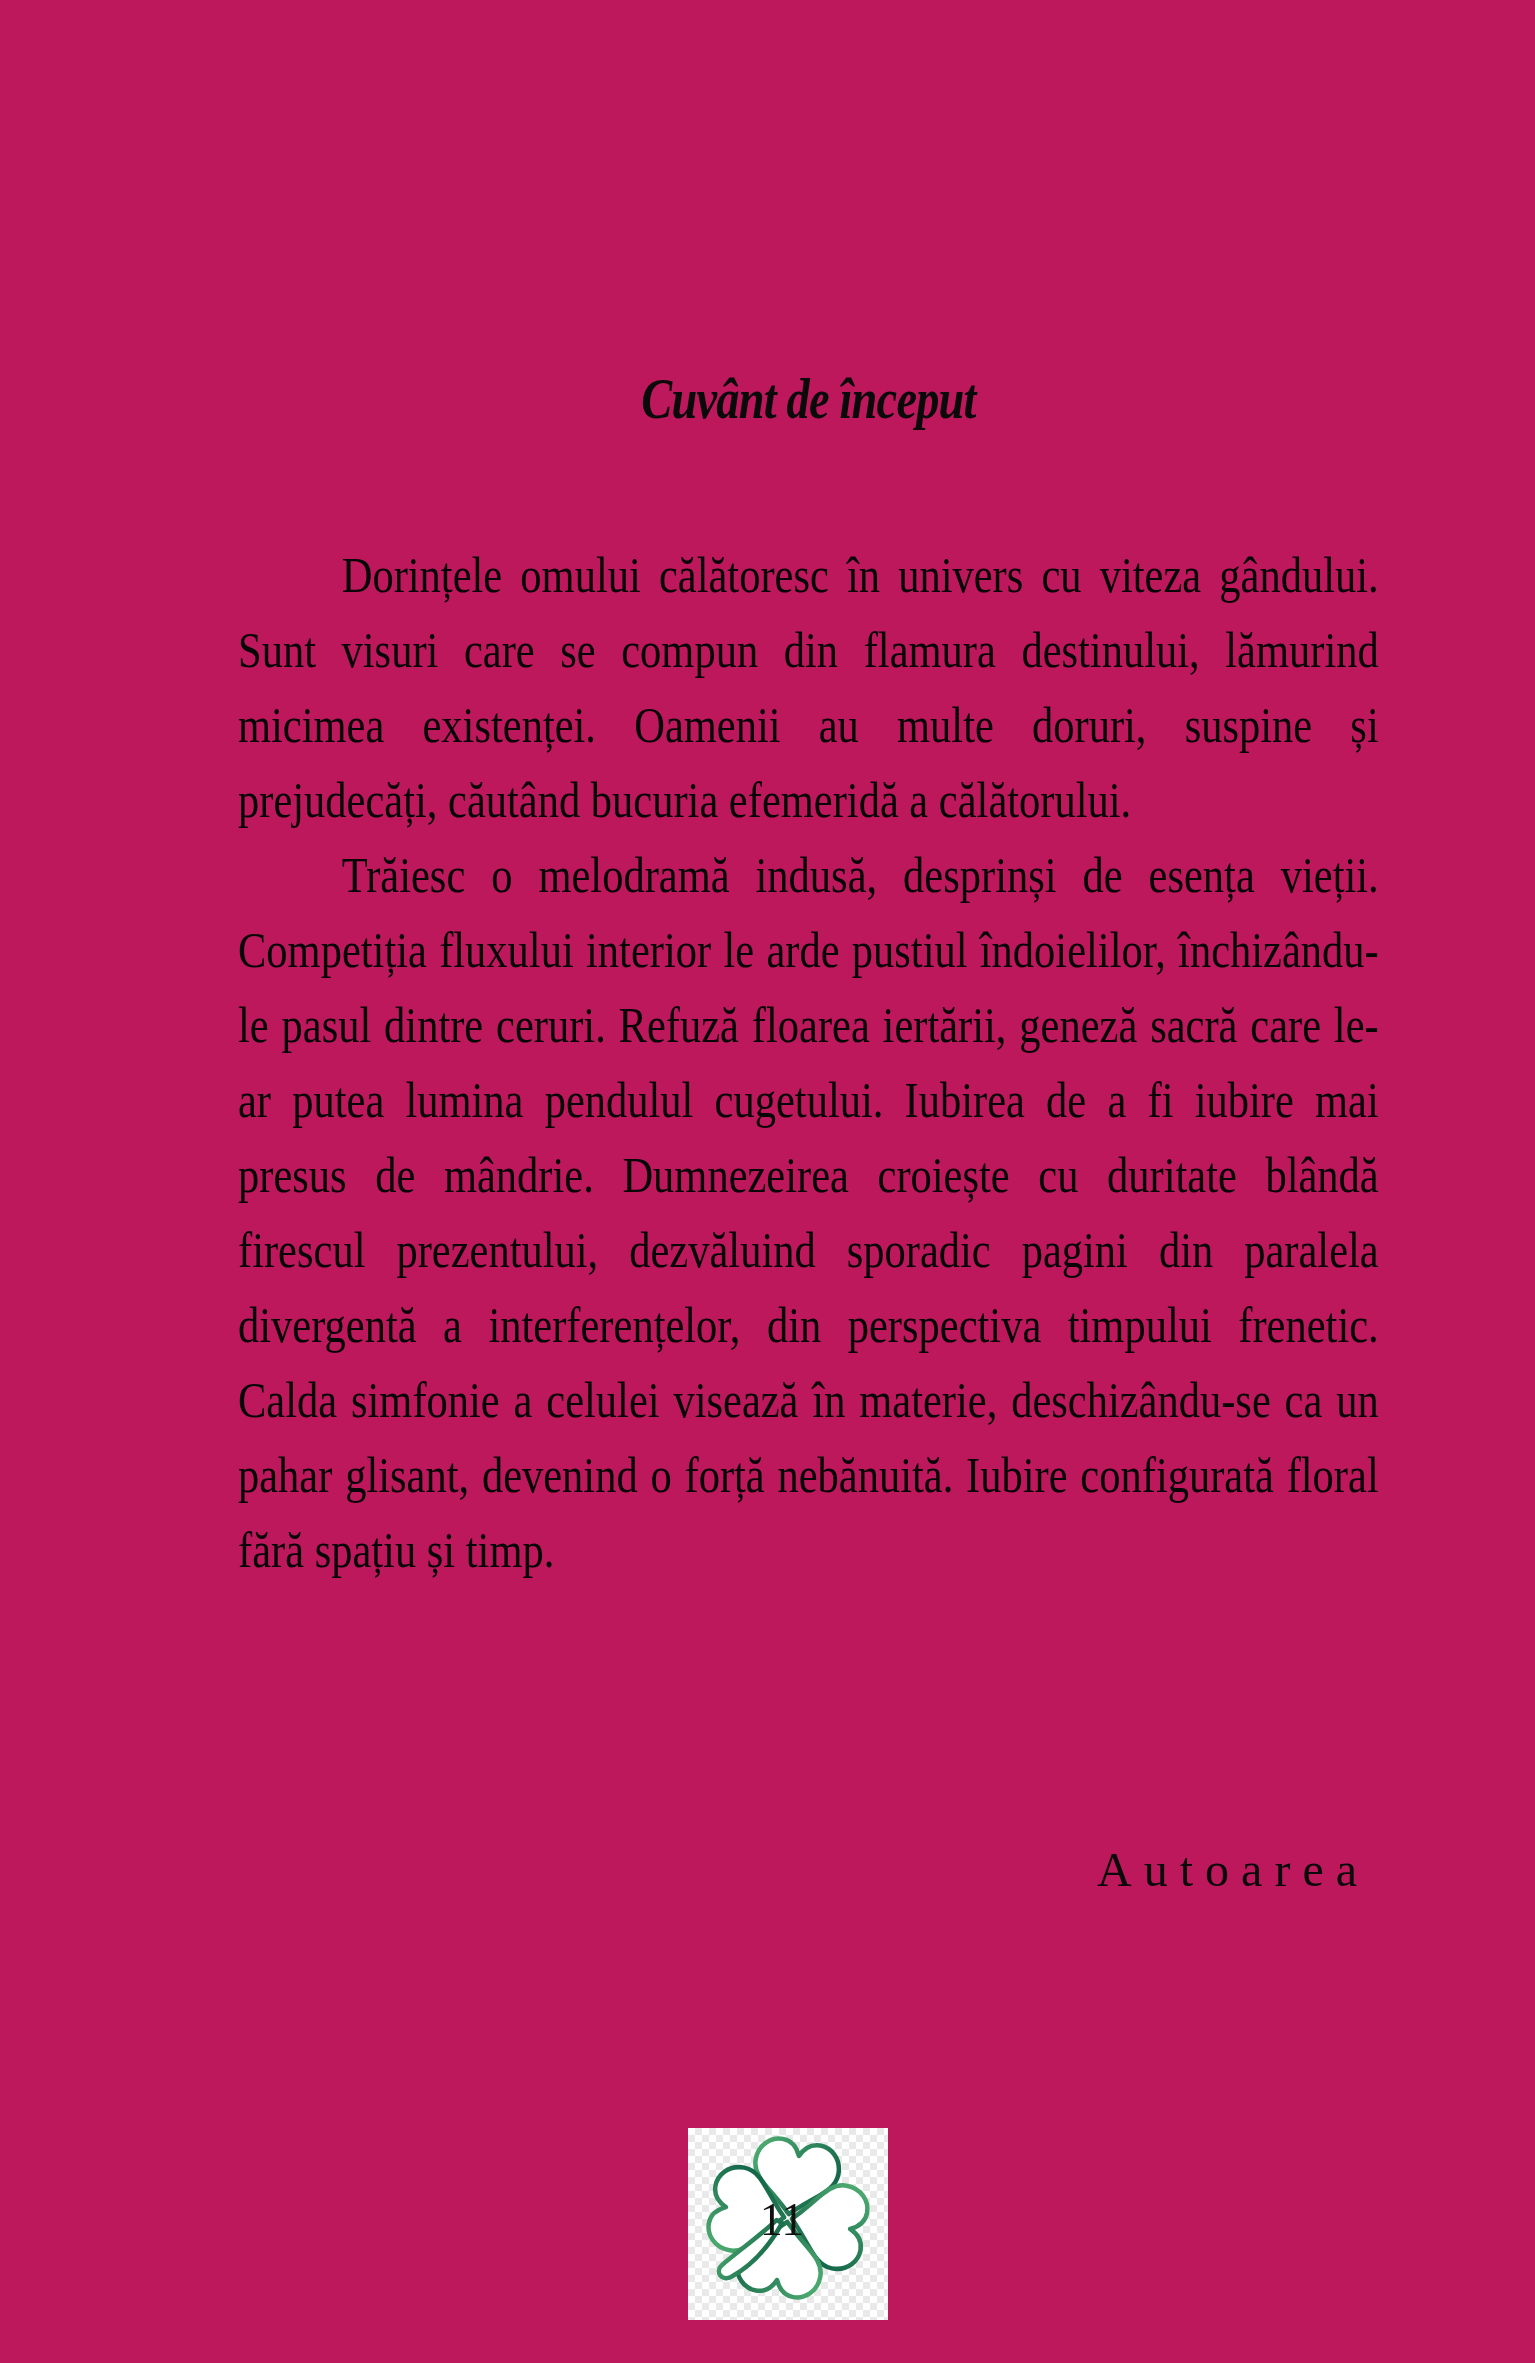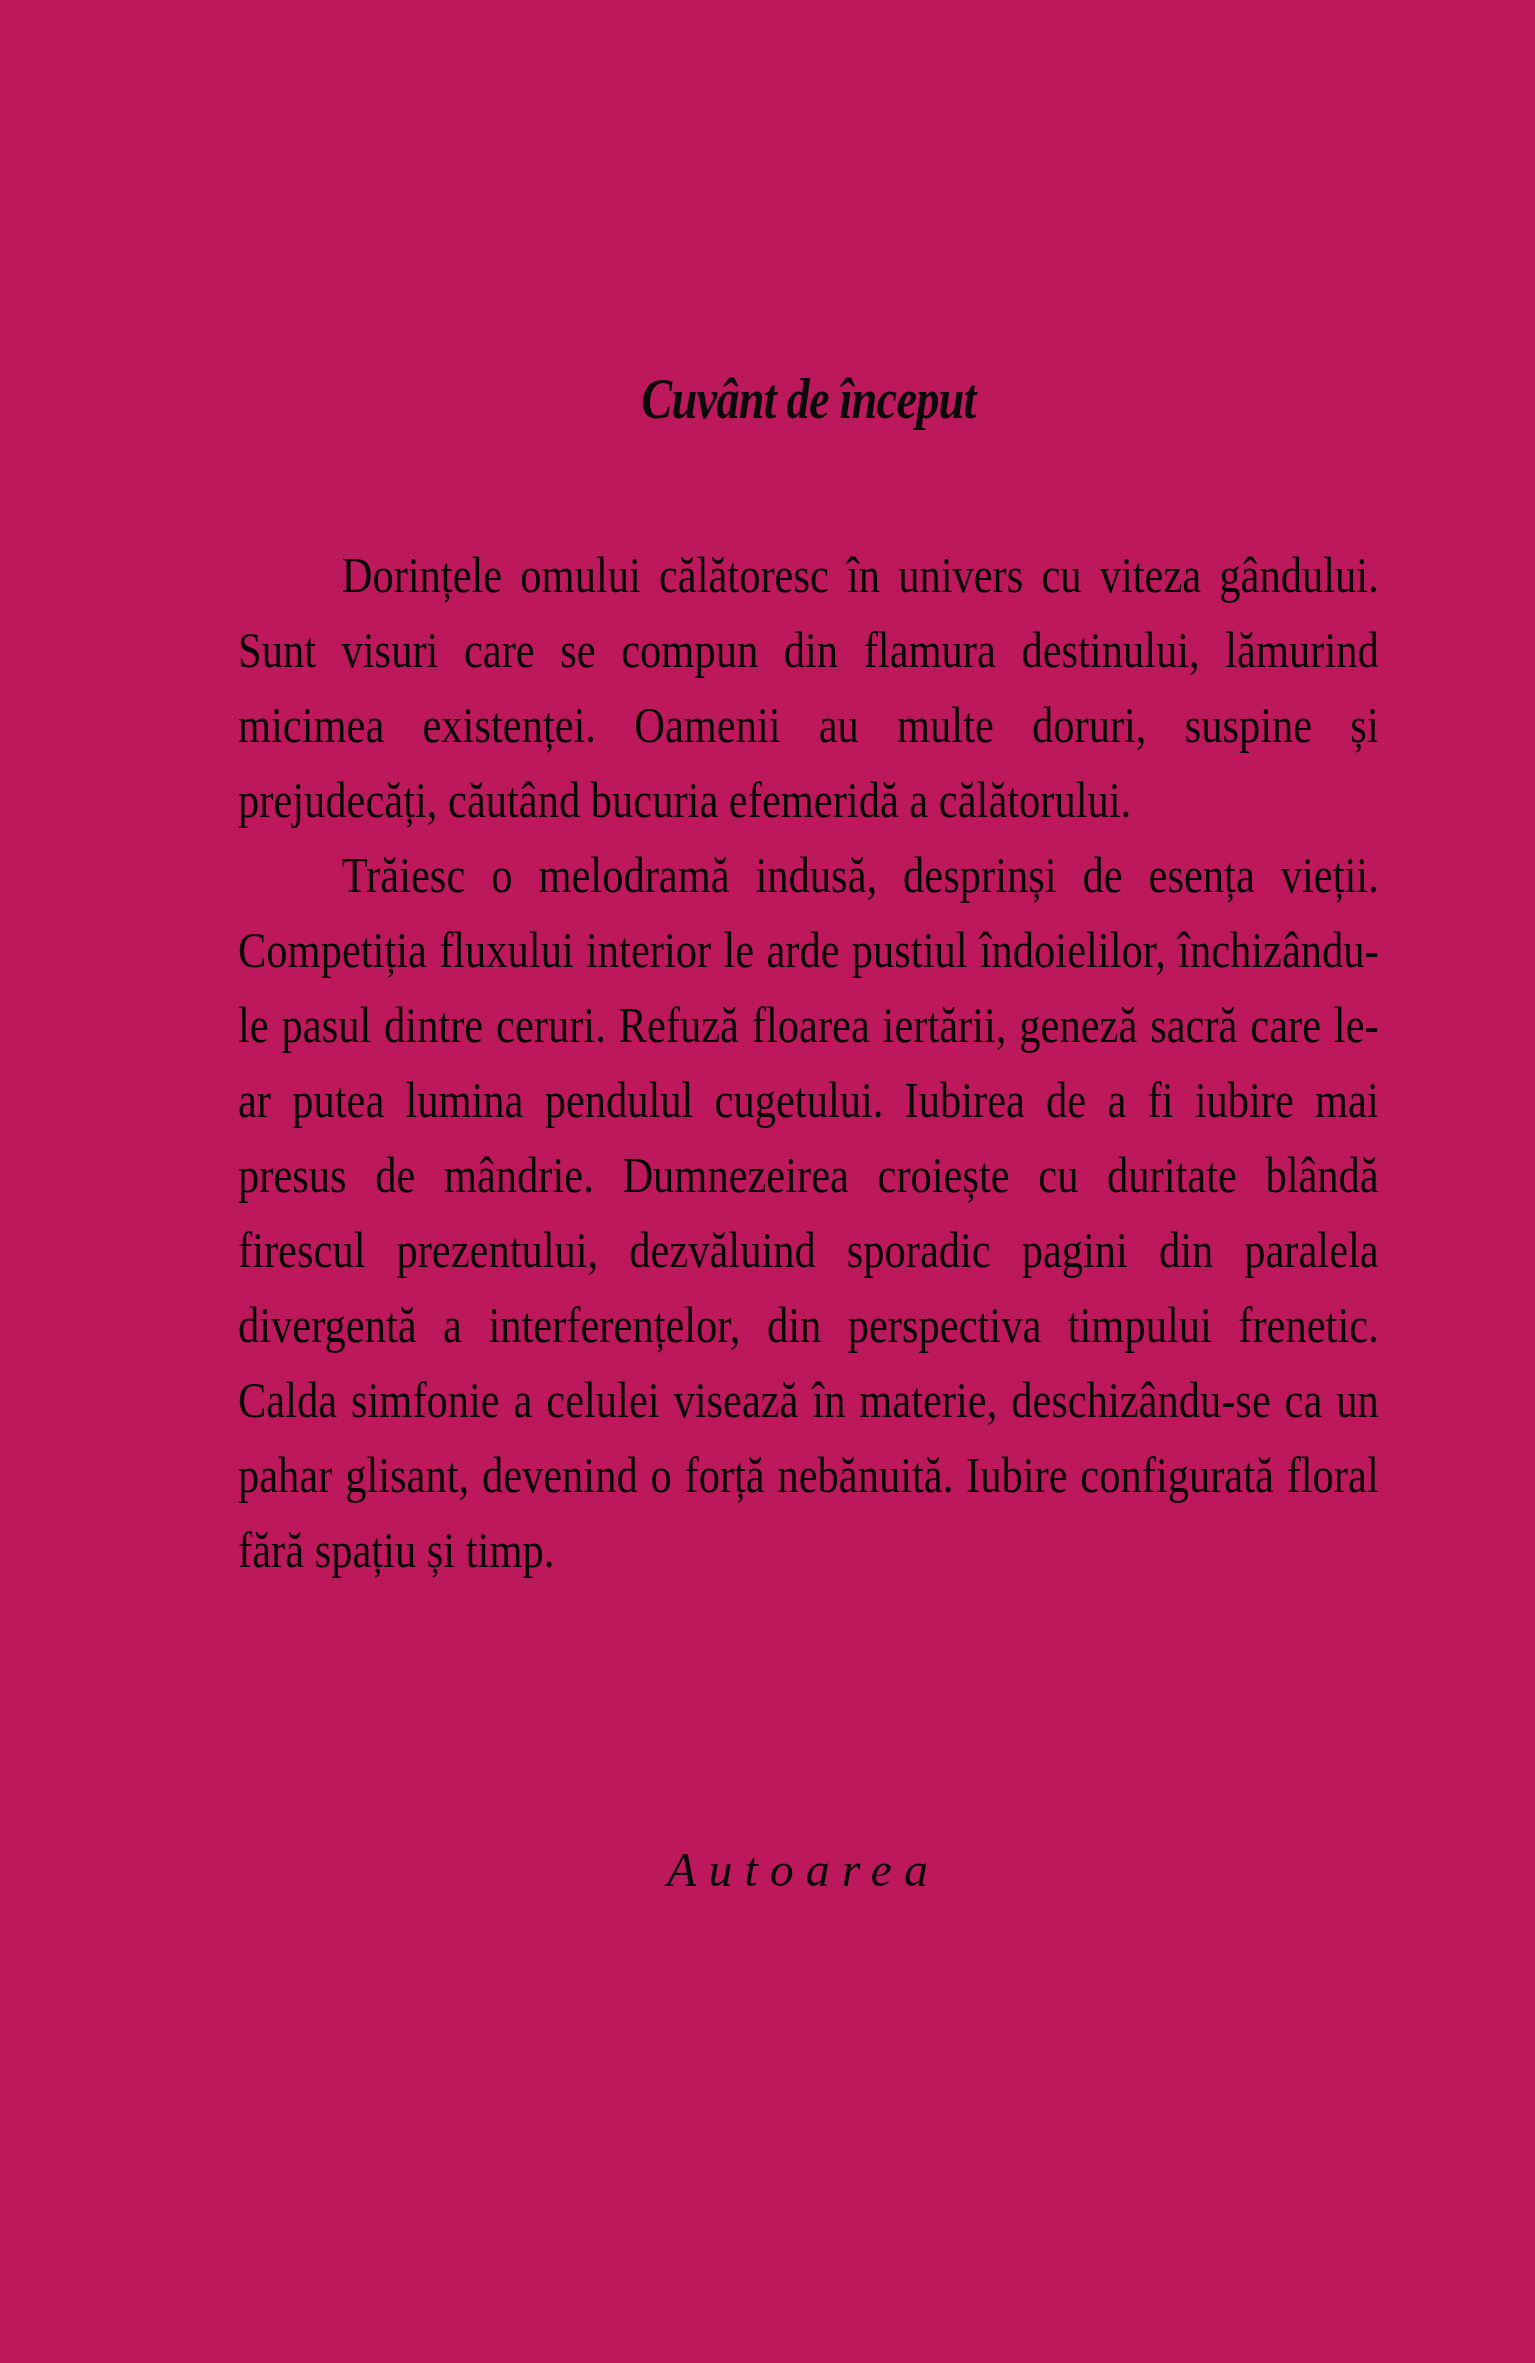--- a/index.html
+++ b/index.html
@@ -40,22 +40,21 @@
   }
   .body-text p {
     margin: 0;
     text-indent: 122px;
   }
   .signature {
     position: absolute;
     left: 238px; top: 1842px; width: 1141px;
     box-sizing: border-box;
     padding-right: 10px;
-    text-align: center;
-    font-style: italic;
+    text-align: right;
     font-size: 48px;
     letter-spacing: 12px;
   }
   .ornament {
     position: absolute;
     left: 688px; top: 2128px;
     width: 200px; height: 192px;
     background-image: conic-gradient(#e9e9e9 25%, #ffffff 0 50%, #e9e9e9 0 75%, #ffffff 0);
     background-size: 14px 14px;
   }
@@ -79,14 +78,32 @@
 
   <h1 class="chapter-title">Cuvânt de început</h1>
 
   <div class="body-text">
     <p>Dorințele omului călătoresc în univers cu viteza gândului. Sunt visuri care se compun din flamura destinului, lămurind micimea existenței. Oamenii au multe doruri, suspine și prejudecăți, căutând bucuria efemeridă a călătorului.</p>
     <p>Trăiesc o melodramă indusă, desprinși de esența vieții. Competiția fluxului interior le arde pustiul îndoielilor, închizându-le pasul dintre ceruri. Refuză floarea iertării, geneză sacră care le-ar putea lumina pendulul cugetului. Iubirea de a fi iubire mai presus de mândrie. Dumnezeirea croiește cu duritate blândă firescul prezentului, dezvăluind sporadic pagini din paralela divergentă a interferențelor, din perspectiva timpului frenetic. Calda simfonie a celulei visează în materie, deschizându-se ca un pahar glisant, devenind o forță nebănuită. Iubire configurată floral fără spațiu și timp.</p>
   </div>
 
   <div class="signature">Autoarea</div>
 
+  <div class="ornament">
+    <svg viewBox="0 0 200 192" width="200" height="192" xmlns="http://www.w3.org/2000/svg">
+      <defs>
+        <linearGradient id="cloverGrad" x1="0" y1="0" x2="1" y2="0.4">
+          <stop offset="0" stop-color="#4fae72"></stop>
+          <stop offset="1" stop-color="#15684a"></stop>
+        </linearGradient>
+      </defs>
+      <g transform="rotate(10 100 90)" fill="#ffffff" stroke="url(#cloverGrad)" stroke-width="4.5" stroke-linejoin="round">
+        <path id="cloverLeaf" d="M100,86 C78,64 58,56 58,38 C58,22 70,13 81,13 C89,13 96,18 100,27 C104,18 111,13 119,13 C130,13 142,22 142,38 C142,56 122,64 100,86 Z"></path>
+        <use href="#cloverLeaf" transform="rotate(90 100 90)"></use>
+        <use href="#cloverLeaf" transform="rotate(180 100 90)"></use>
+        <use href="#cloverLeaf" transform="rotate(270 100 90)"></use>
+        <path d="M95,96 C86,122 74,142 54,158 C46,164 37,156 43,148 C56,132 74,114 89,94 Z"></path>
+      </g>
+    </svg>
+    <div class="page-number">11</div>
+  </div>
 
 </div>
 
 </body></html>

